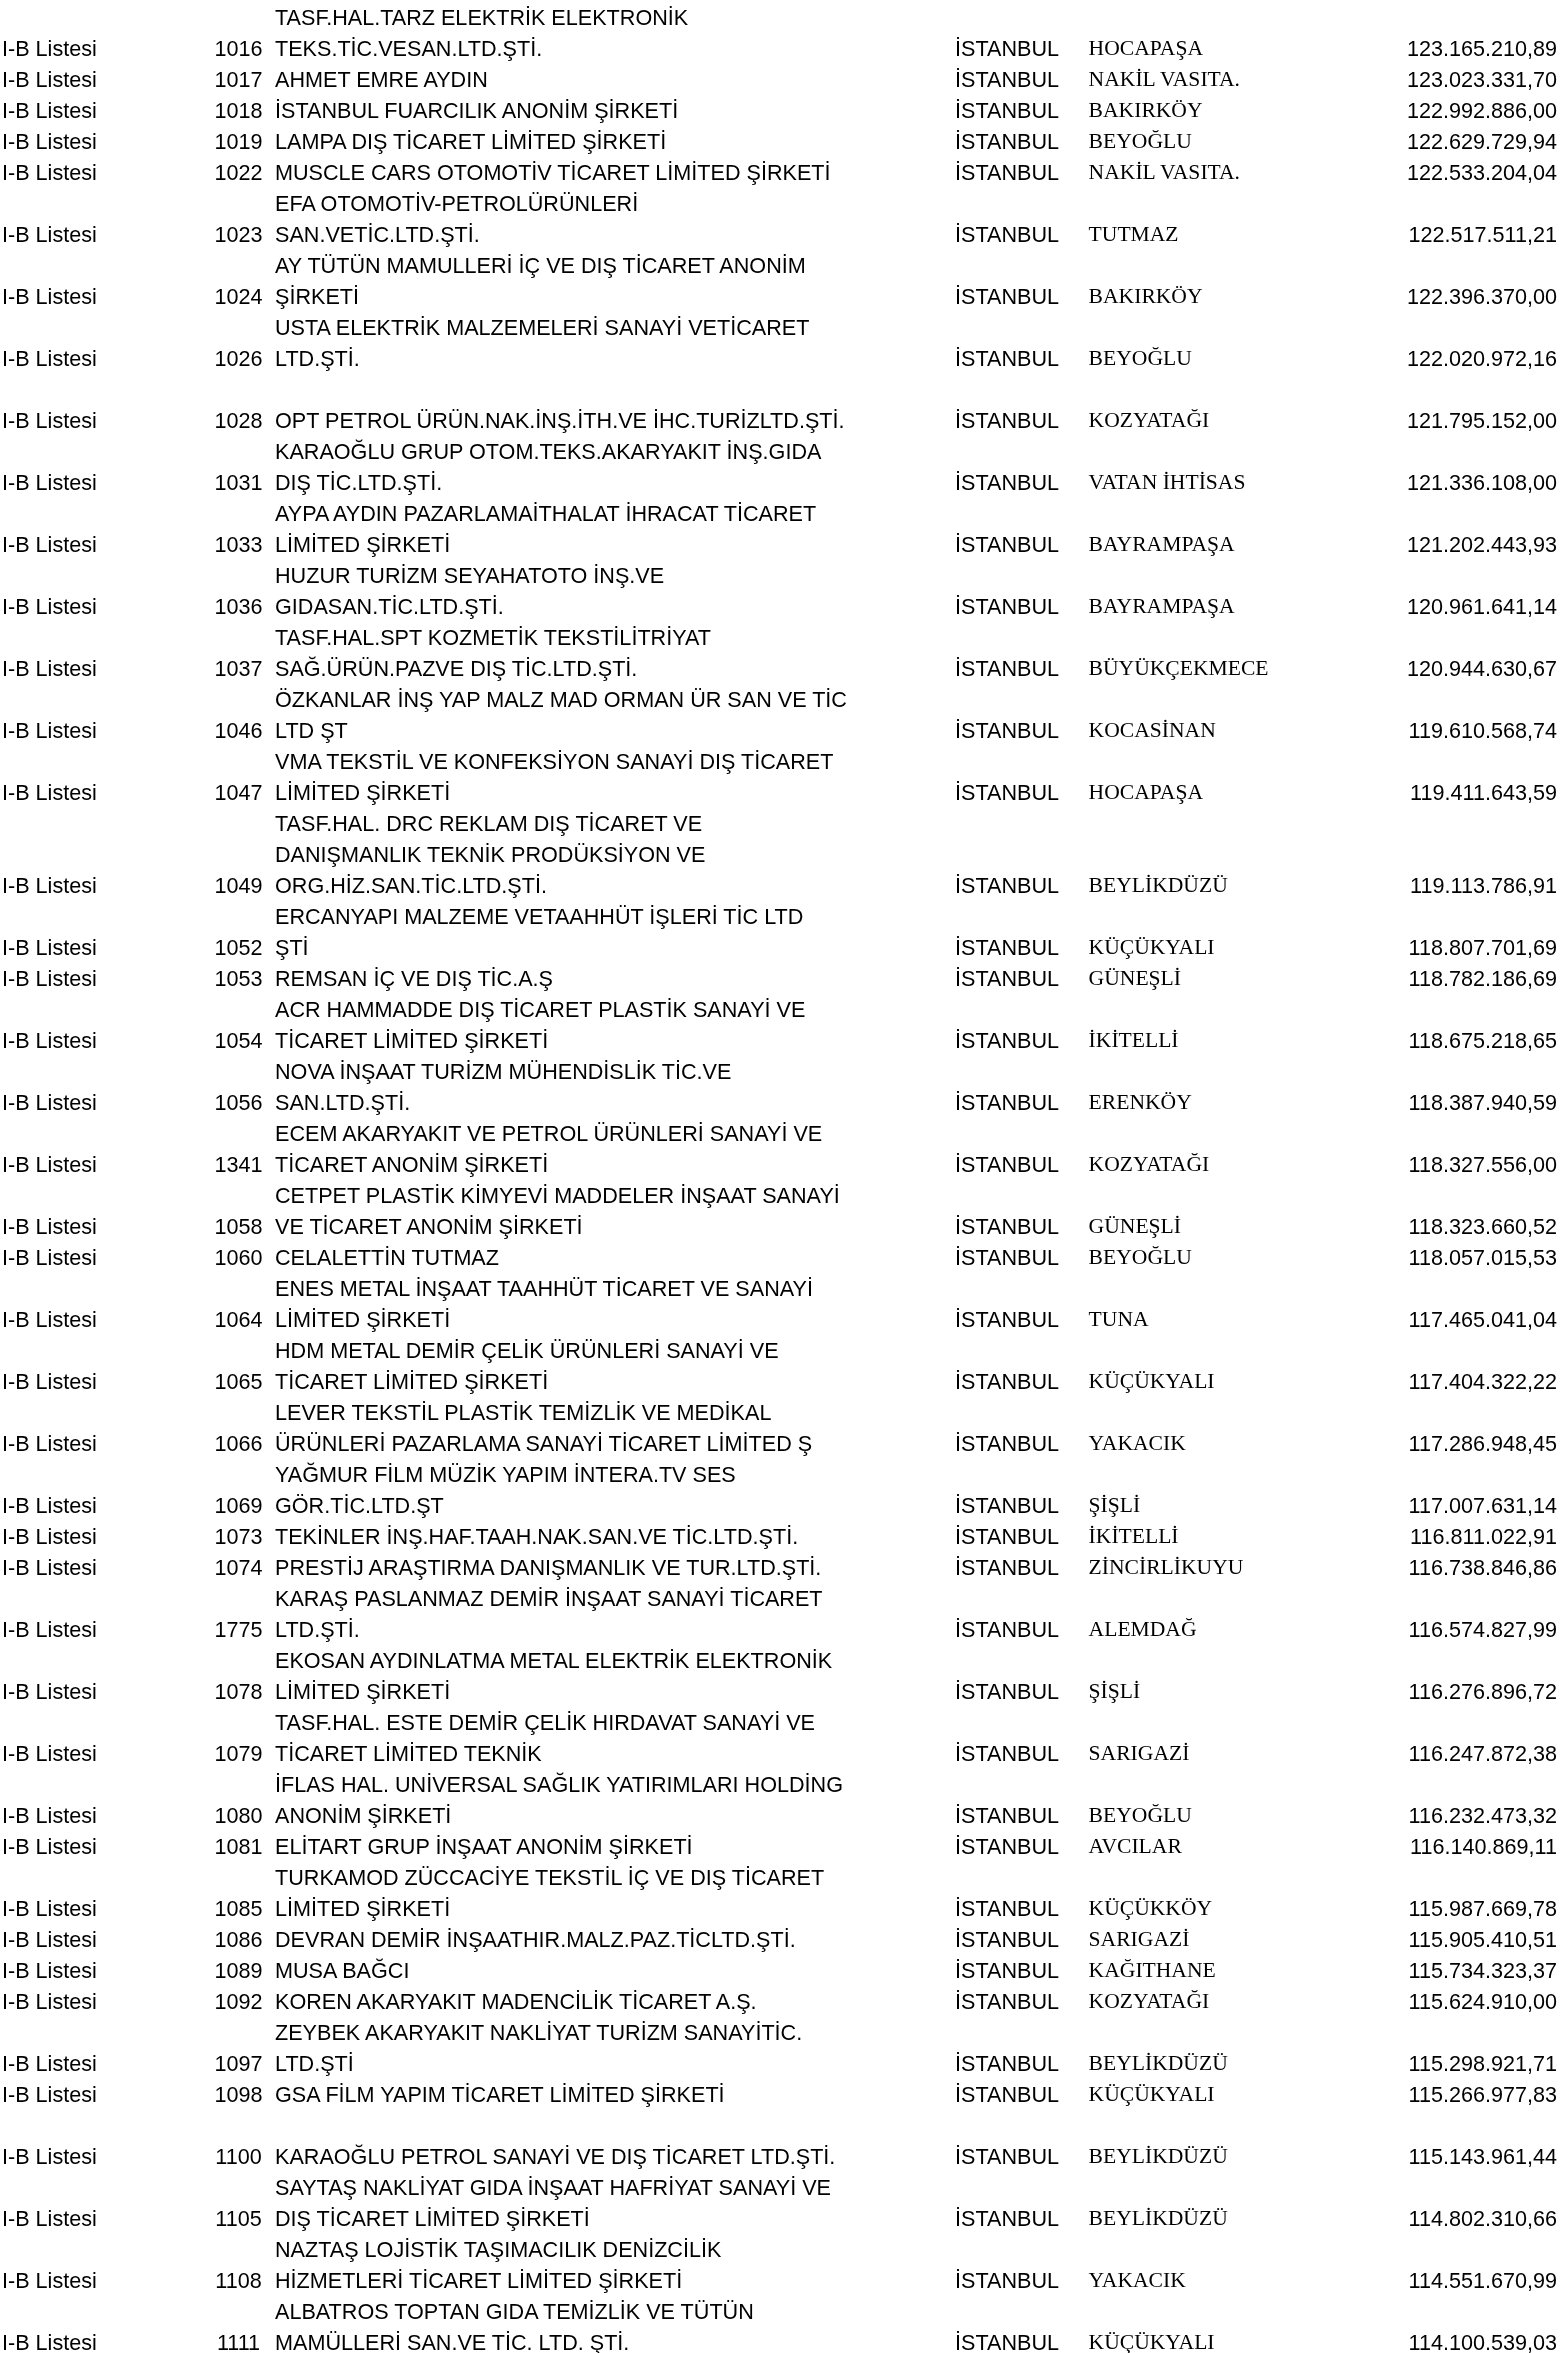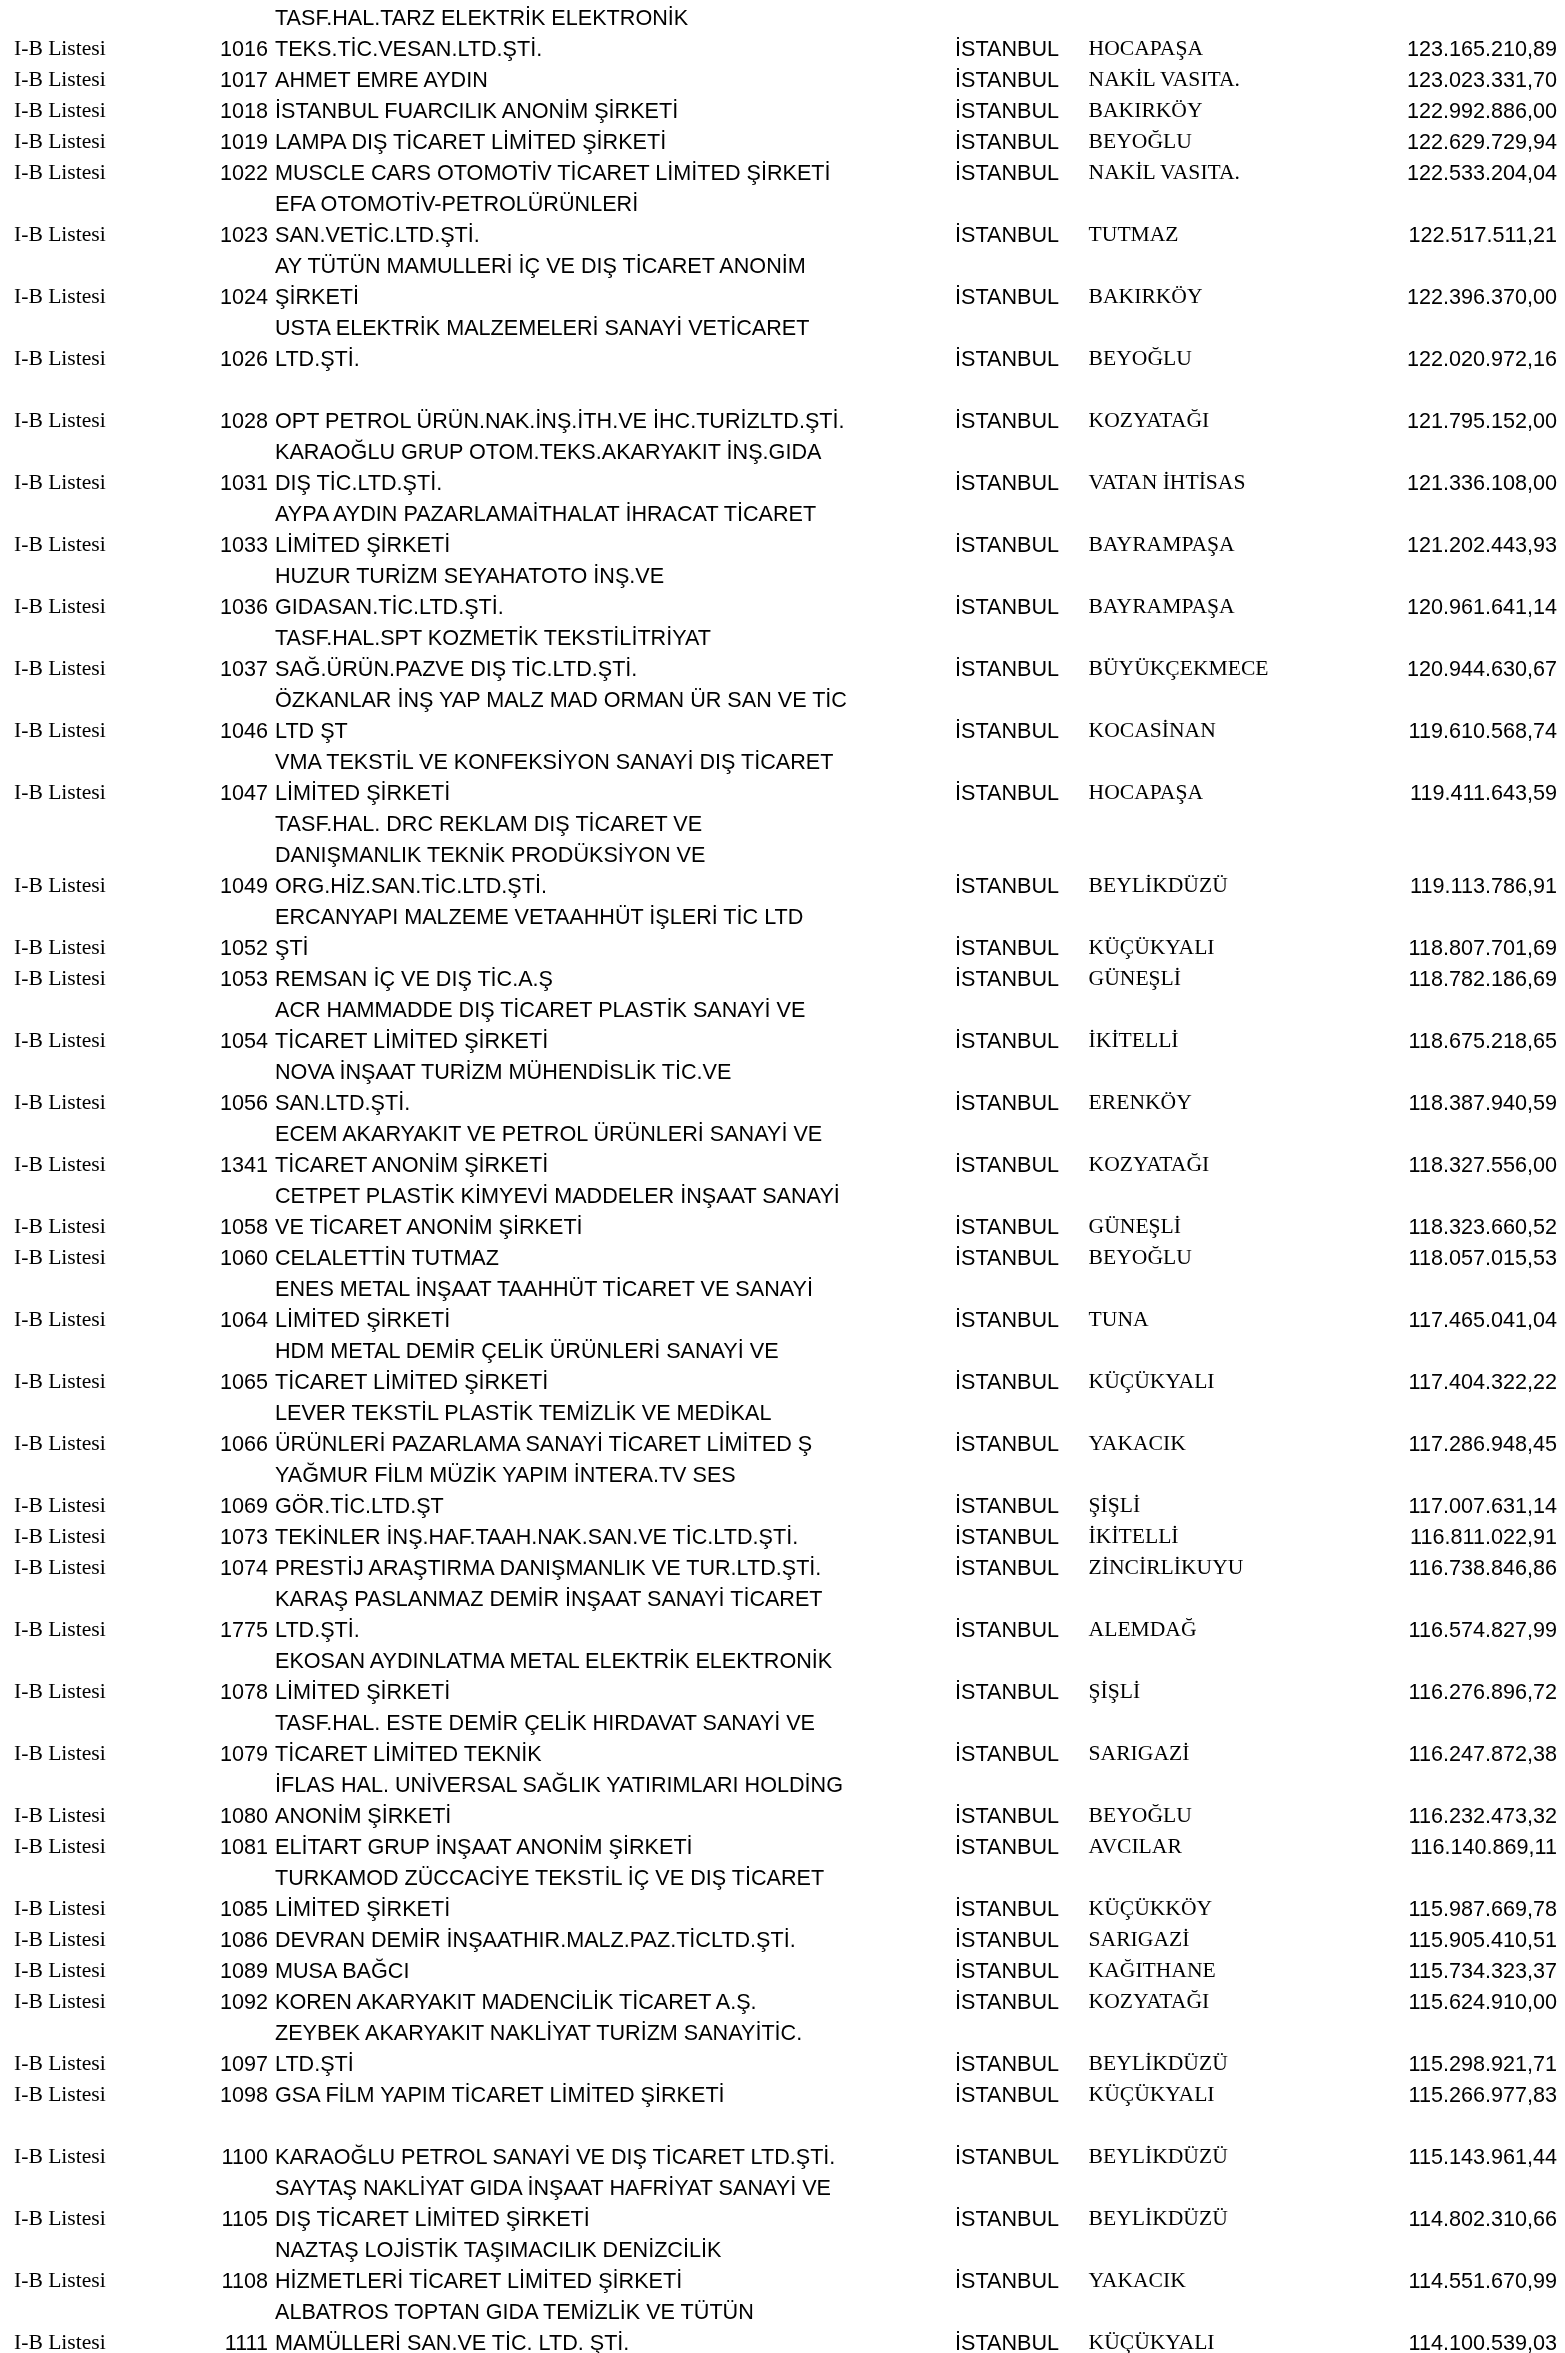--- a/index.html
+++ b/index.html
@@ -31,22 +31,22 @@
     overflow: visible;
     white-space: nowrap;
   }
   col.w-list     { width: 209px; }
   col.w-num      { width: 59px;  }
   col.w-name     { width: 684px; }
   col.w-city     { width: 132px; }
   col.w-district { width: 305px; }
   col.w-amount   { width: 176px; }
 
-  td.c-list     { padding-left: 14px; font-family: Liberation Serif, serif; }
-  td.c-num      { text-align: right; }
+  td.c-list     { padding-left: 2px; }
+  td.c-num      { text-align: center; }
   td.c-name     { padding-left: 7px; white-space: pre; }
   td.c-city     { padding-left: 3.1px; }
   td.c-district { padding-left: 4.6px; font-family: Liberation Serif, serif; }
   td.c-amount   { text-align: right; padding-right: 8px; }
 
   tr.spacer-row td {
     height: 31px;
     line-height: 31px;
   }
 </style>

